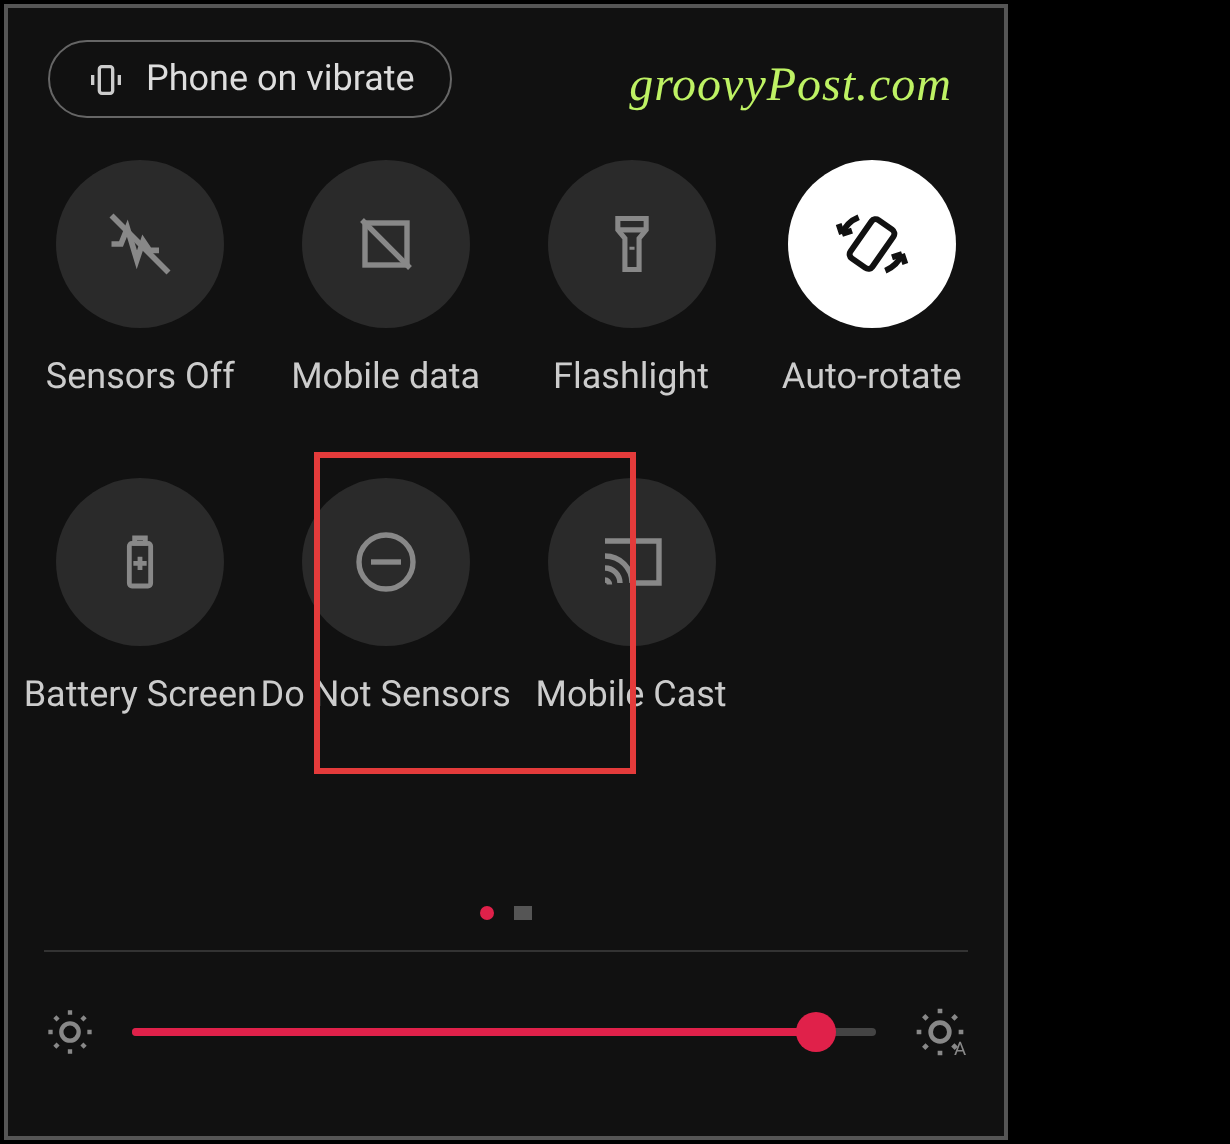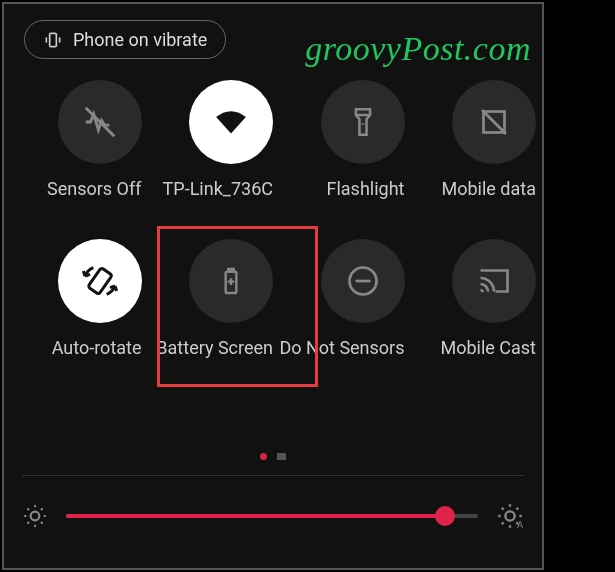--- a/index.html
+++ b/index.html
@@ -6,21 +6,21 @@
     body {
       width: 615px;
       height: 572px;
       background: #000;
       font-family: -apple-system, BlinkMacSystemFont, 'Segoe UI', Roboto, sans-serif;
       position: relative;
       overflow: hidden;
     }
     .frame {
       border: 2px solid #555;
-      width: 542px;
+      width: 502px;
       height: 568px;
       margin: 2px;
       position: relative;
       background: #111;
     }
     .vibrate-chip {
       position: absolute;
       top: 16px;
       left: 20px;
       border: 1.5px solid #666;
@@ -28,41 +28,41 @@
       padding: 8px 18px;
       display: inline-flex;
       align-items: center;
       gap: 10px;
       color: #ddd;
       font-size: 18px;
     }
     .watermark {
       position: absolute;
       top: 26px;
-      right: 11px;
-      color: #22c55e;
+      right: 26px;
+      color: #bef264;
       font-family: Georgia, serif;
-      font-size: 34px;
+      font-size: 24px;
       font-style: italic;
       letter-spacing: 0.5px;
     }
     .tiles {
       position: absolute;
       top: 76px;
       left: 0;
       right: 0;
       display: grid;
       grid-template-columns: repeat(4, 1fr);
       padding: 0 6px;
       row-gap: 40px;
     }
     .tile {
       display: flex;
       flex-direction: column;
-      align-items: flex-end;
+      align-items: center;
       gap: 14px;
     }
     .circle {
       width: 84px;
       height: 84px;
       border-radius: 50%;
       background: #2a2a2a;
       display: flex;
       align-items: center;
       justify-content: center;
@@ -171,53 +171,43 @@
         <span>
           <svg width="38" height="38" viewBox="0 0 24 24" fill="none" stroke="#888" stroke-width="1.8">
             <path d="M3 12h3l2-5 3 10 2-6 2 3h3"></path>
             <path d="M3 3l18 18"></path>
           </svg>
         </span>
       </div>
       <div class="tile-label">Sensors Off</div>
     </div>
 
-    <div class="tile">
-      <div class="circle active">
-        <span>
-          <svg width="42" height="42" viewBox="0 0 24 24" fill="#111">
-            <path d="M12 18.5 L3.5 9.2 C6 7 9 5.8 12 5.8 c3 0 6 1.2 8.5 3.4 Z"></path>
-          </svg>
-        </span>
-      </div>
-      <div class="tile-label">TP-Link_736C</div>
+
+    <div class="tile">
+      <div class="circle">
+        <span>
+          <svg width="36" height="36" viewBox="0 0 24 24" fill="none" stroke="#888" stroke-width="1.8">
+            <rect x="5" y="5" width="14" height="14"></rect>
+            <path d="M4 4l16 16"></path>
+          </svg>
+        </span>
+      </div>
+      <div class="tile-label">Mobile data</div>
     </div>
 
     <div class="tile">
       <div class="circle">
         <span>
           <svg width="34" height="34" viewBox="0 0 24 24" fill="none" stroke="#888" stroke-width="1.8">
             <path d="M7 3h10v4l-2.5 3v11h-5V10L7 7z"></path>
             <path d="M7 7h10M12 13v1"></path>
           </svg>
         </span>
       </div>
       <div class="tile-label">Flashlight</div>
-    </div>
-
-    <div class="tile">
-      <div class="circle">
-        <span>
-          <svg width="36" height="36" viewBox="0 0 24 24" fill="none" stroke="#888" stroke-width="1.8">
-            <rect x="5" y="5" width="14" height="14"></rect>
-            <path d="M4 4l16 16"></path>
-          </svg>
-        </span>
-      </div>
-      <div class="tile-label">Mobile data</div>
     </div>
 
     <div class="tile">
       <div class="circle active">
         <span>
           <svg width="40" height="40" viewBox="0 0 24 24" fill="none" stroke="#111" stroke-width="1.8">
             <rect x="8" y="5" width="8" height="14" rx="1.5" transform="rotate(35 12 12)"></rect>
             <path d="M3 9a9 9 0 0 1 5-5M21 15a9 9 0 0 1-5 5"></path>
             <path d="M3 9l-1-3M3 9l3-1M21 15l1 3M21 15l-3 1"></path>
           </svg>

